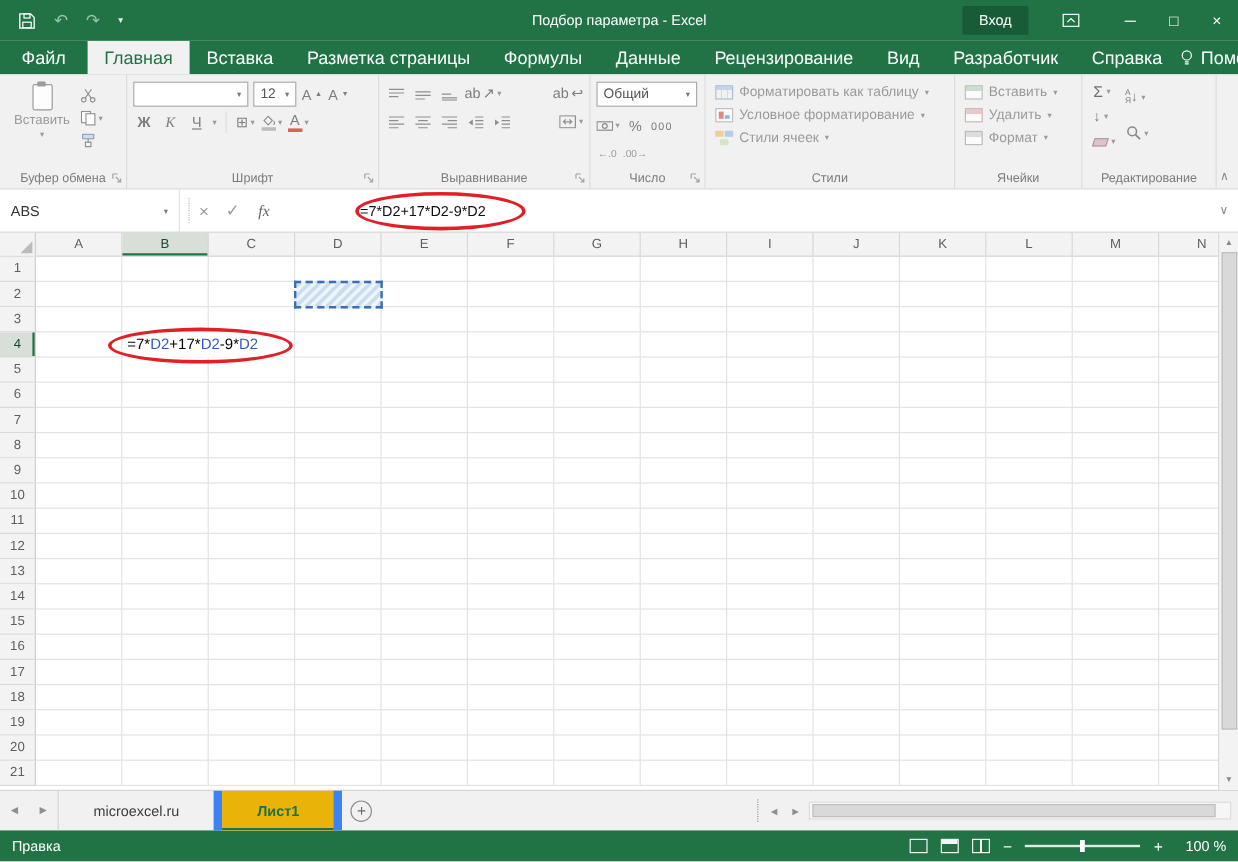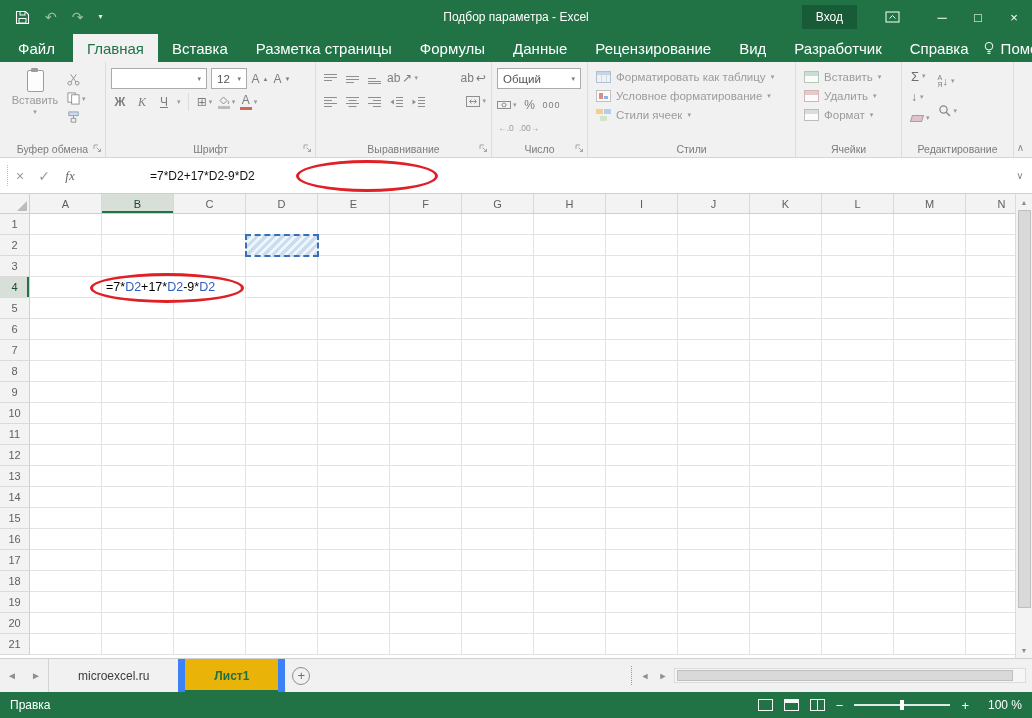--- a/index.html
+++ b/index.html
@@ -492,20 +492,24 @@
           </span>
         </div>
       </div>
       <div class="g-label">Редактирование</div>
     </div>
 
     <span class="collapse-ribbon">∧</span>
   </div>
 
   <div class="fbar">
+    <div class="name-box">
+      <span>ABS</span>
+      <span class="combo-arr">▾</span>
+    </div>
     <span class="fb-sep"></span>
     <span class="fb-btn">×</span>
     <span class="fb-btn">✓</span>
     <span class="fb-btn fx">fx</span>
     <div class="fb-input">
         <span>=7*D2+17*D2-9*D2</span>
       </div>
     <span class="fb-expand">∨</span>
   </div>
 

